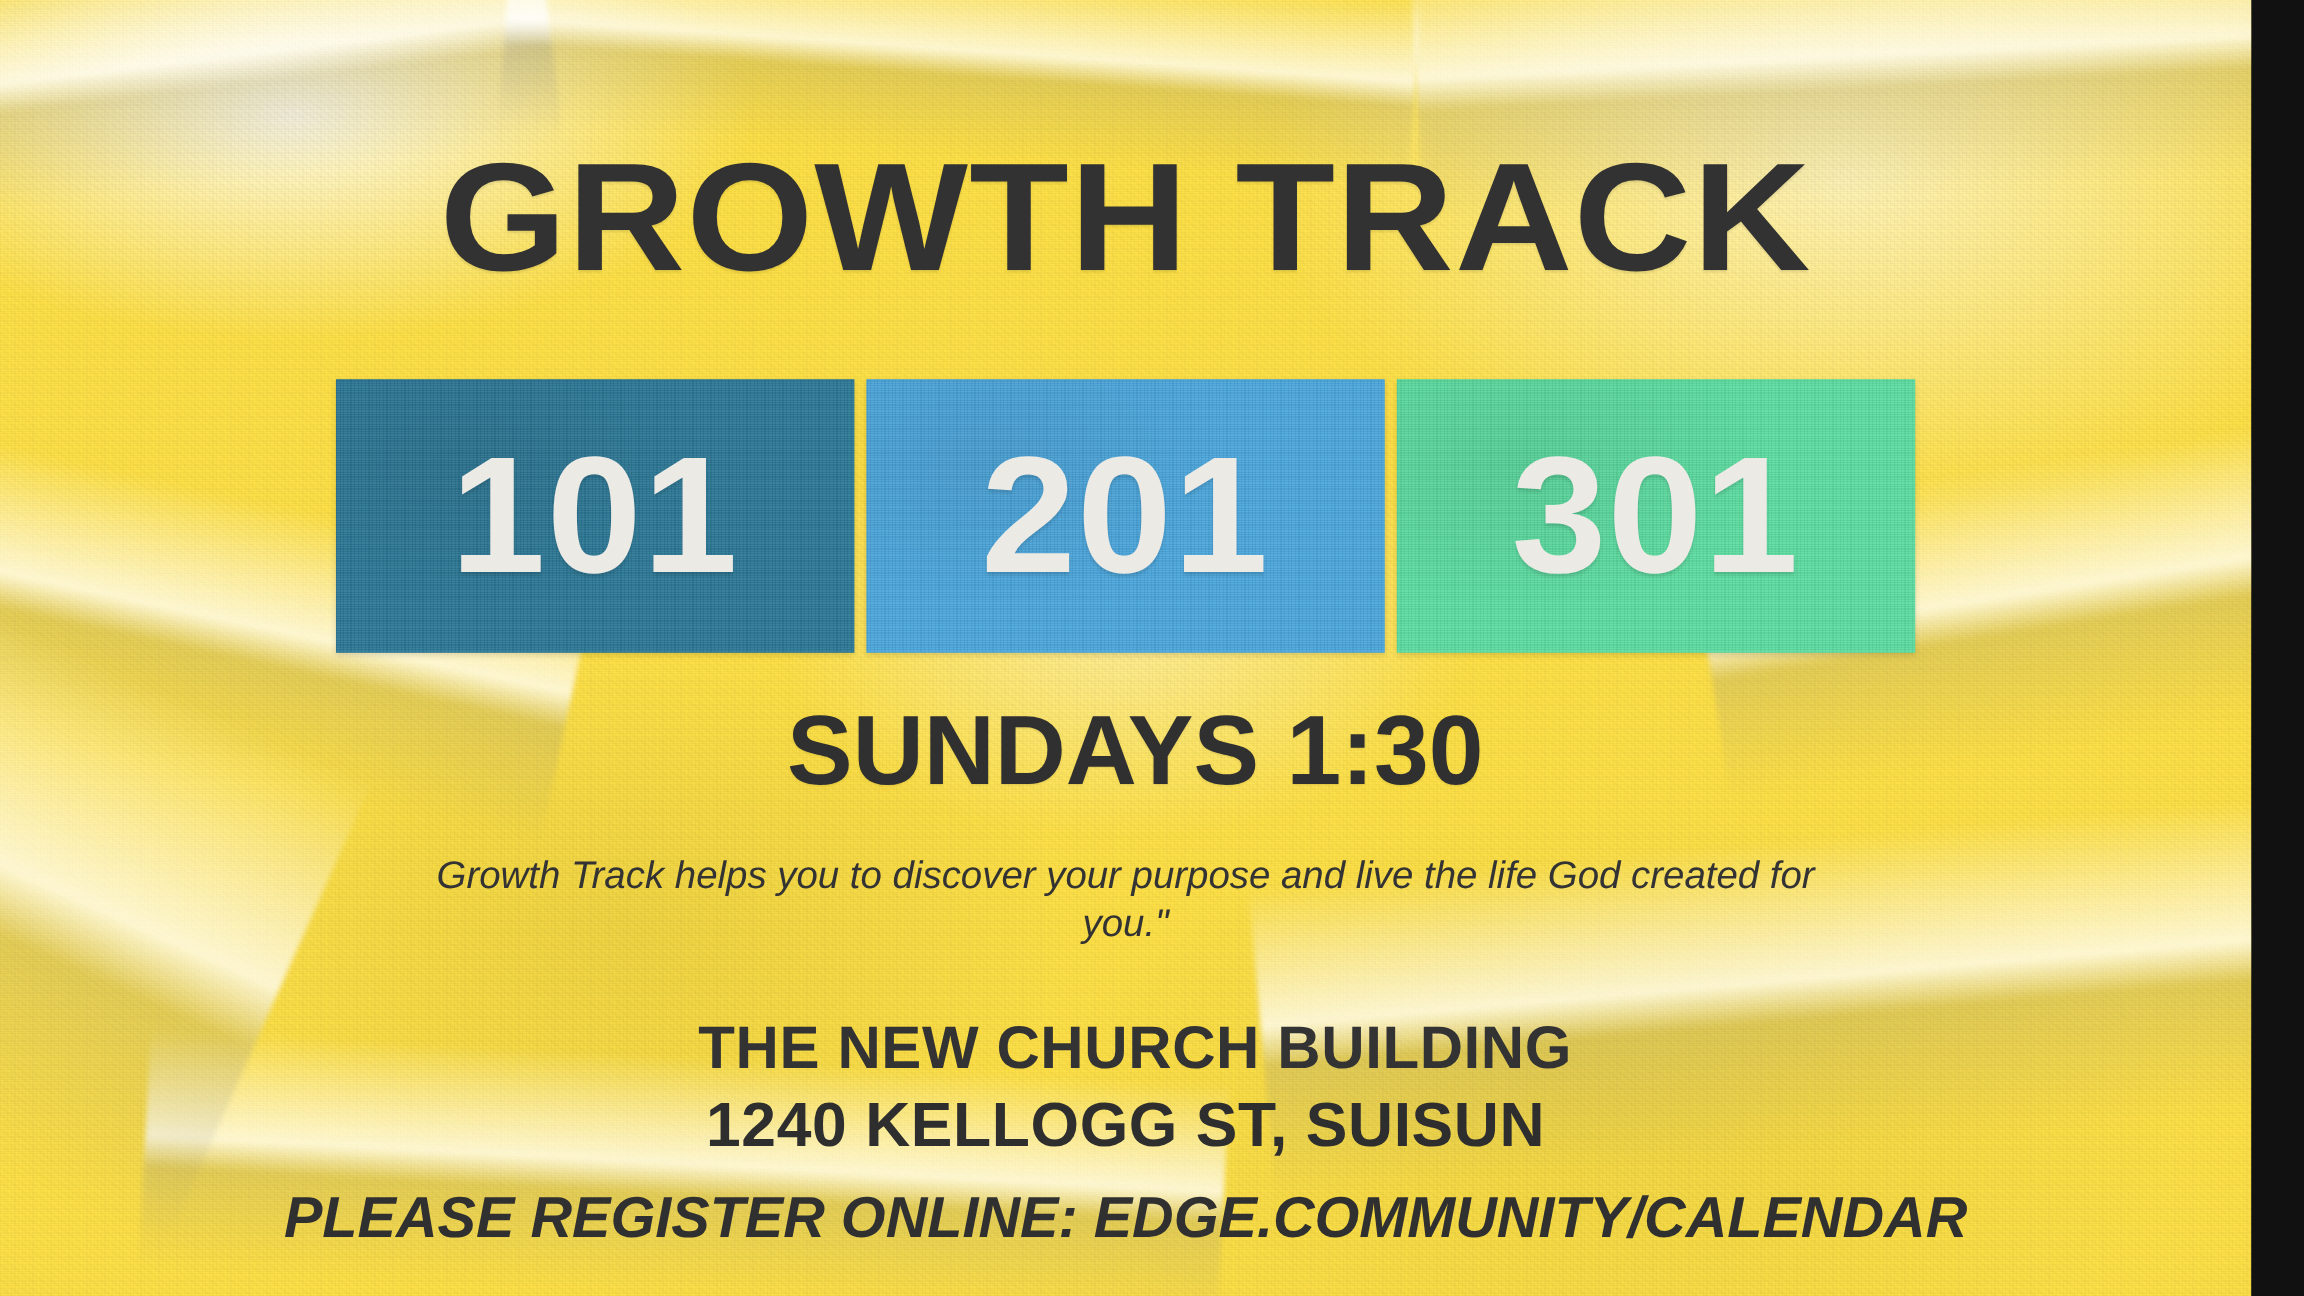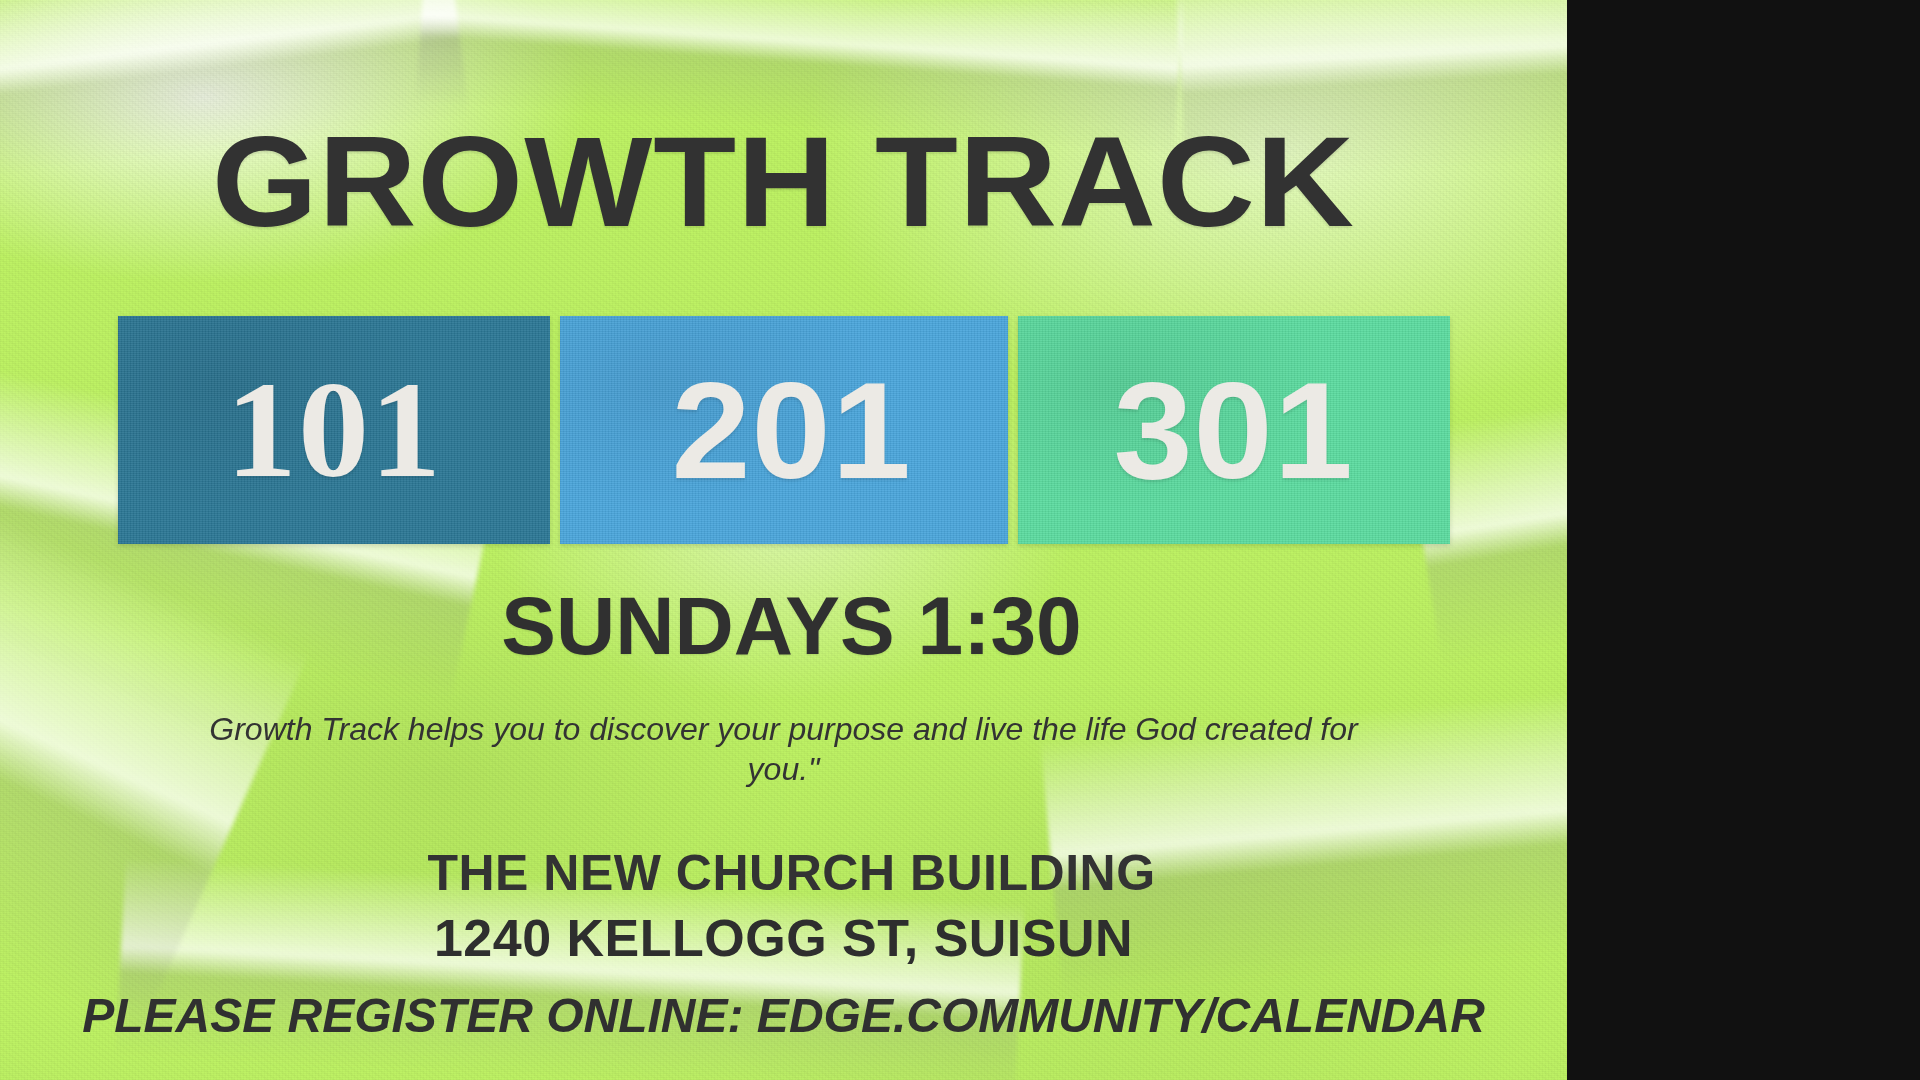--- a/index.html
+++ b/index.html
@@ -2,24 +2,24 @@
 <html><head>
 <meta charset="utf-8">
 <style>
   html, body {
     margin: 0;
     padding: 0;
     background: #111;
   }
   #poster {
     position: relative;
-    width: 1567px;
+    width: 1876px;
     height: 1080px;
     overflow: hidden;
-    background-color: #bef264;
+    background-color: #fde047;
     font-family: "Liberation Sans", sans-serif;
     -webkit-font-smoothing: antialiased;
   }
 
   
   .tex {
     position: absolute;
     inset: 0;
     pointer-events: none;
   }
@@ -193,24 +193,24 @@
   <div class="crease" style="left:1050px; top:700px; width:880px; height:260px; transform:rotate(-5deg);"></div>
   <div class="crease" style="left:-120px; top:560px; width:360px; height:420px; transform:rotate(24deg);"></div>
 
   <div class="tex vig"></div>
 
   <div class="content">
 
     <div class="title">GROWTH TRACK</div>
 
     <div class="blocks">
-      <div class="blk" style="background-color:#2b7795;font-family:Liberation Serif, serif;">
+      <div class="blk" style="background-color:#2b7795;">
         <span>101</span>
       </div>
-      <div class="blk" style="background-color:#4aa6dc;padding-left:16px;">
+      <div class="blk" style="background-color:#4aa6dc;">
         <span>201</span>
       </div>
       <div class="blk" style="background-color:#5bdca0;">
         <span>301</span>
       </div>
     </div>
 
     <div class="sundays">SUNDAYS 1:30</div>
 
     <div class="desc">Growth Track helps you to discover your purpose and live the life God created for you."</div>

